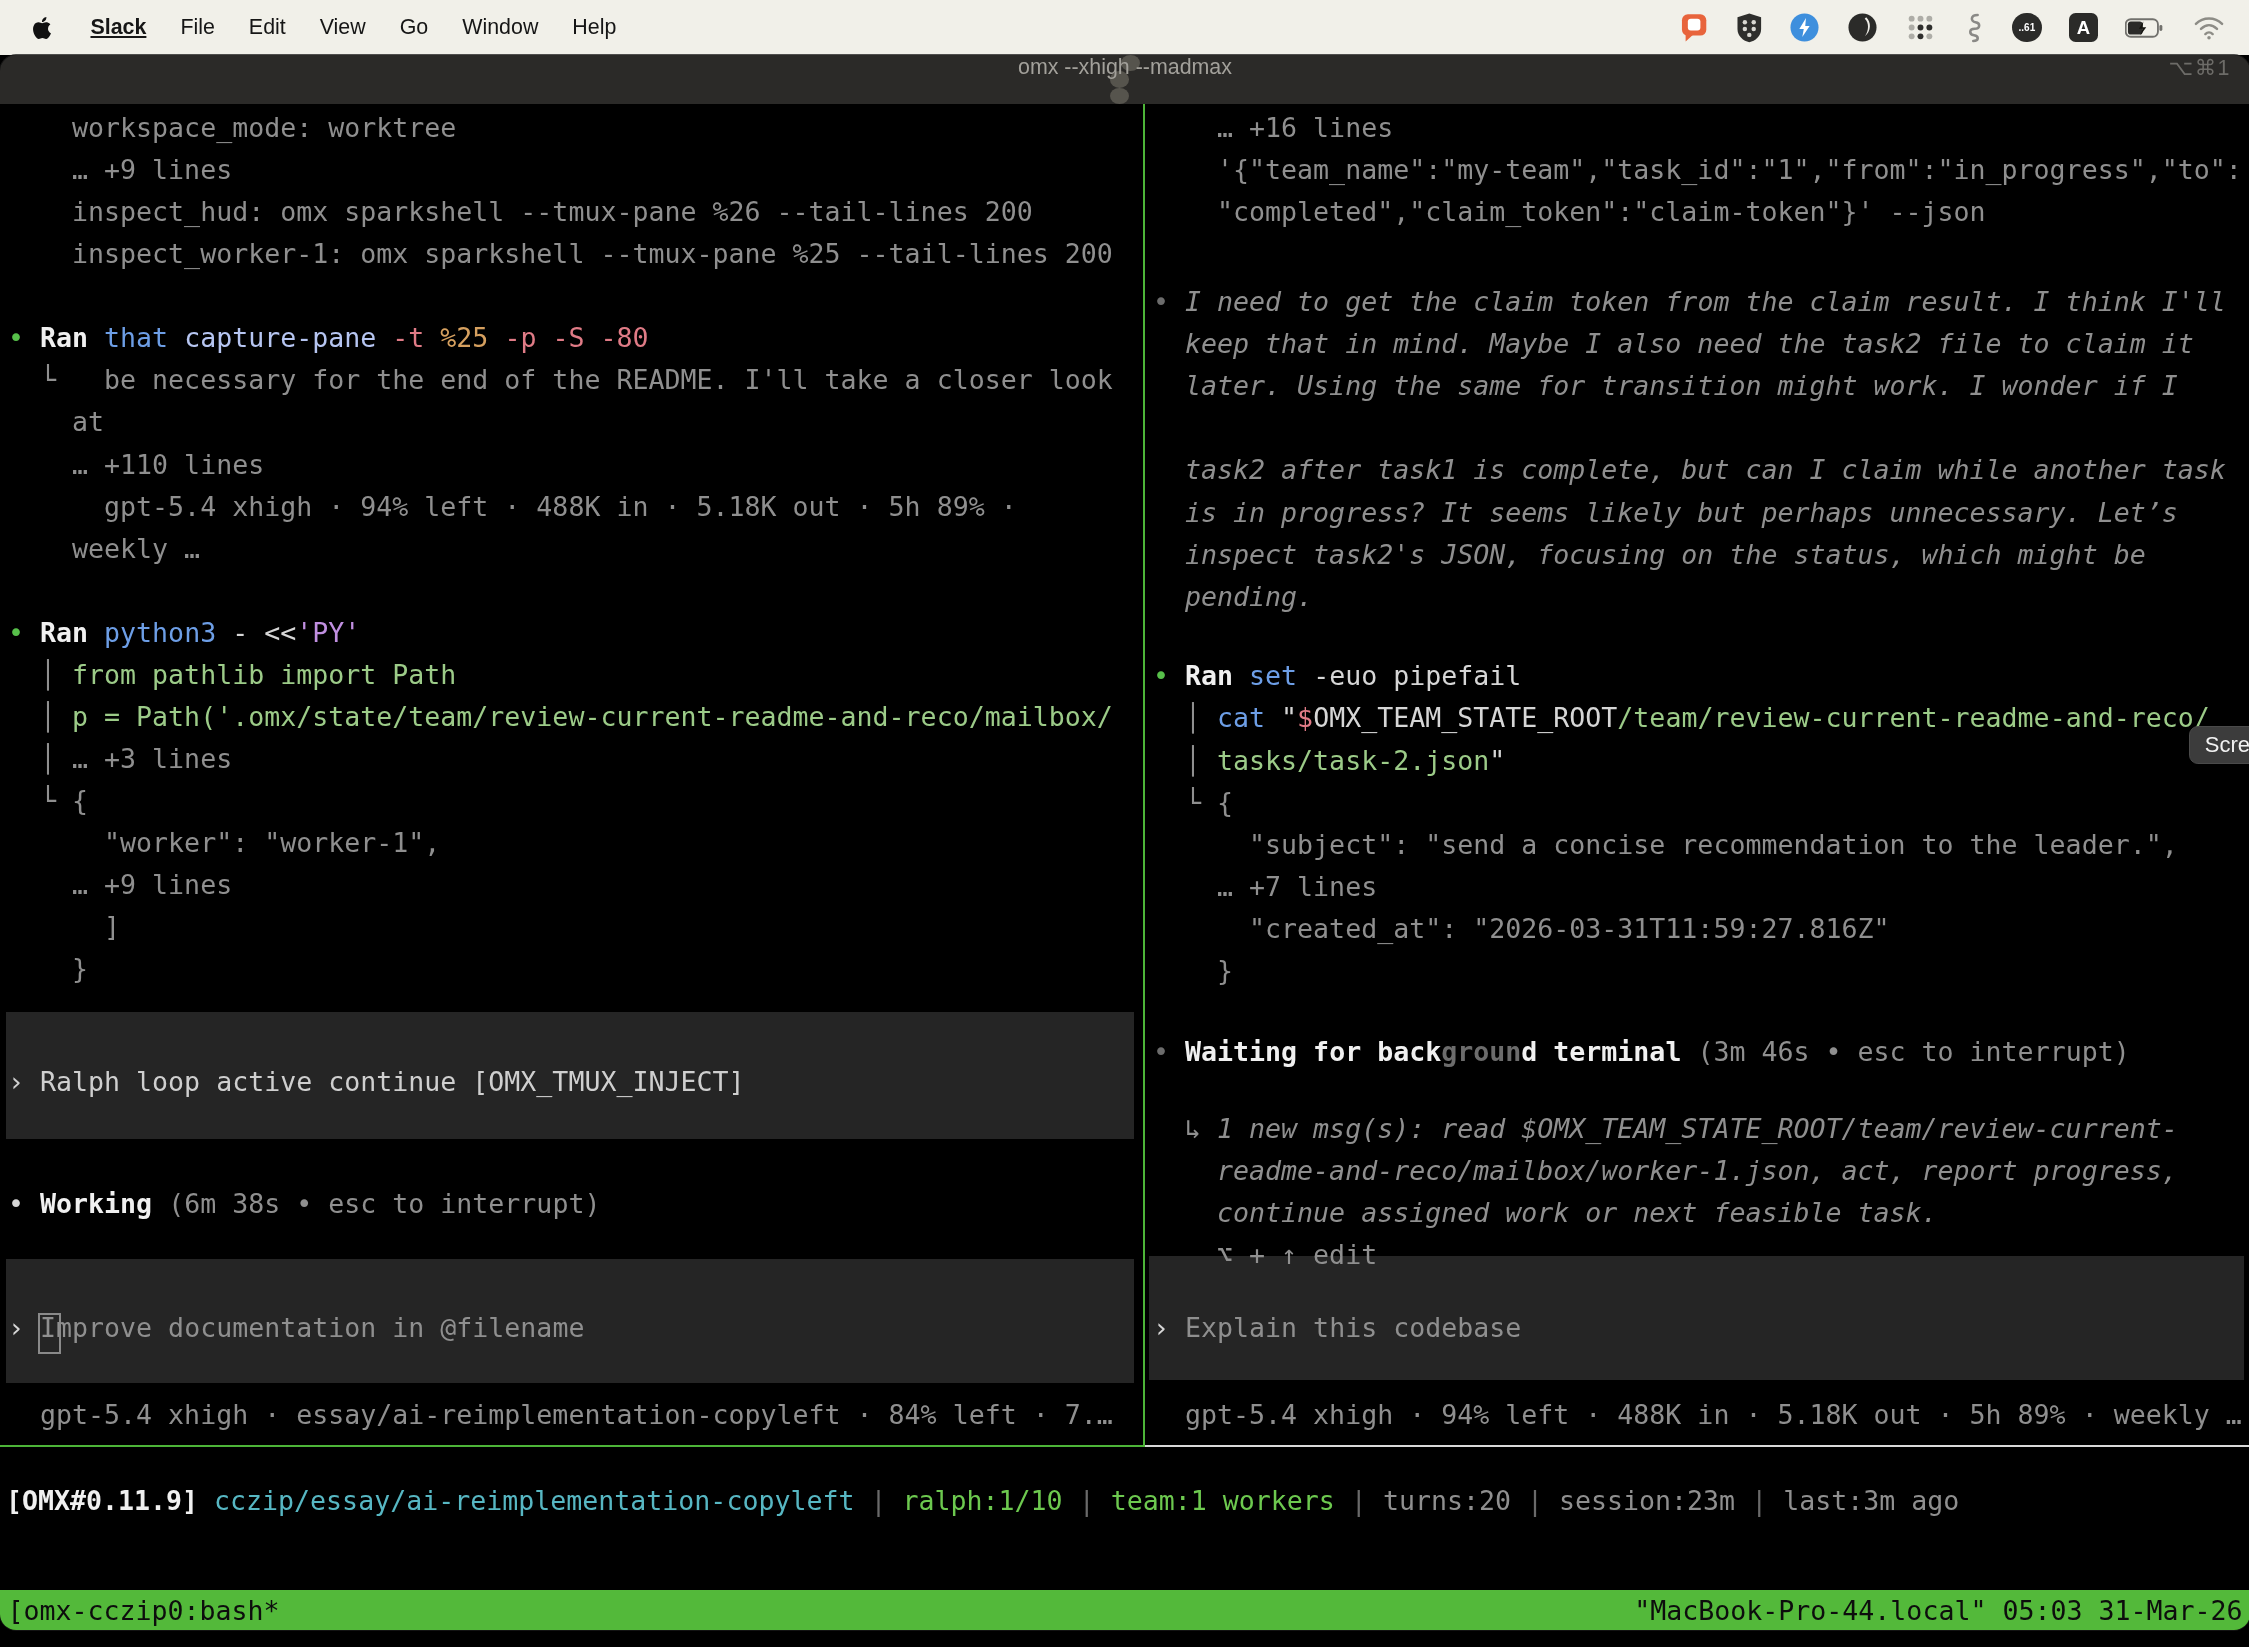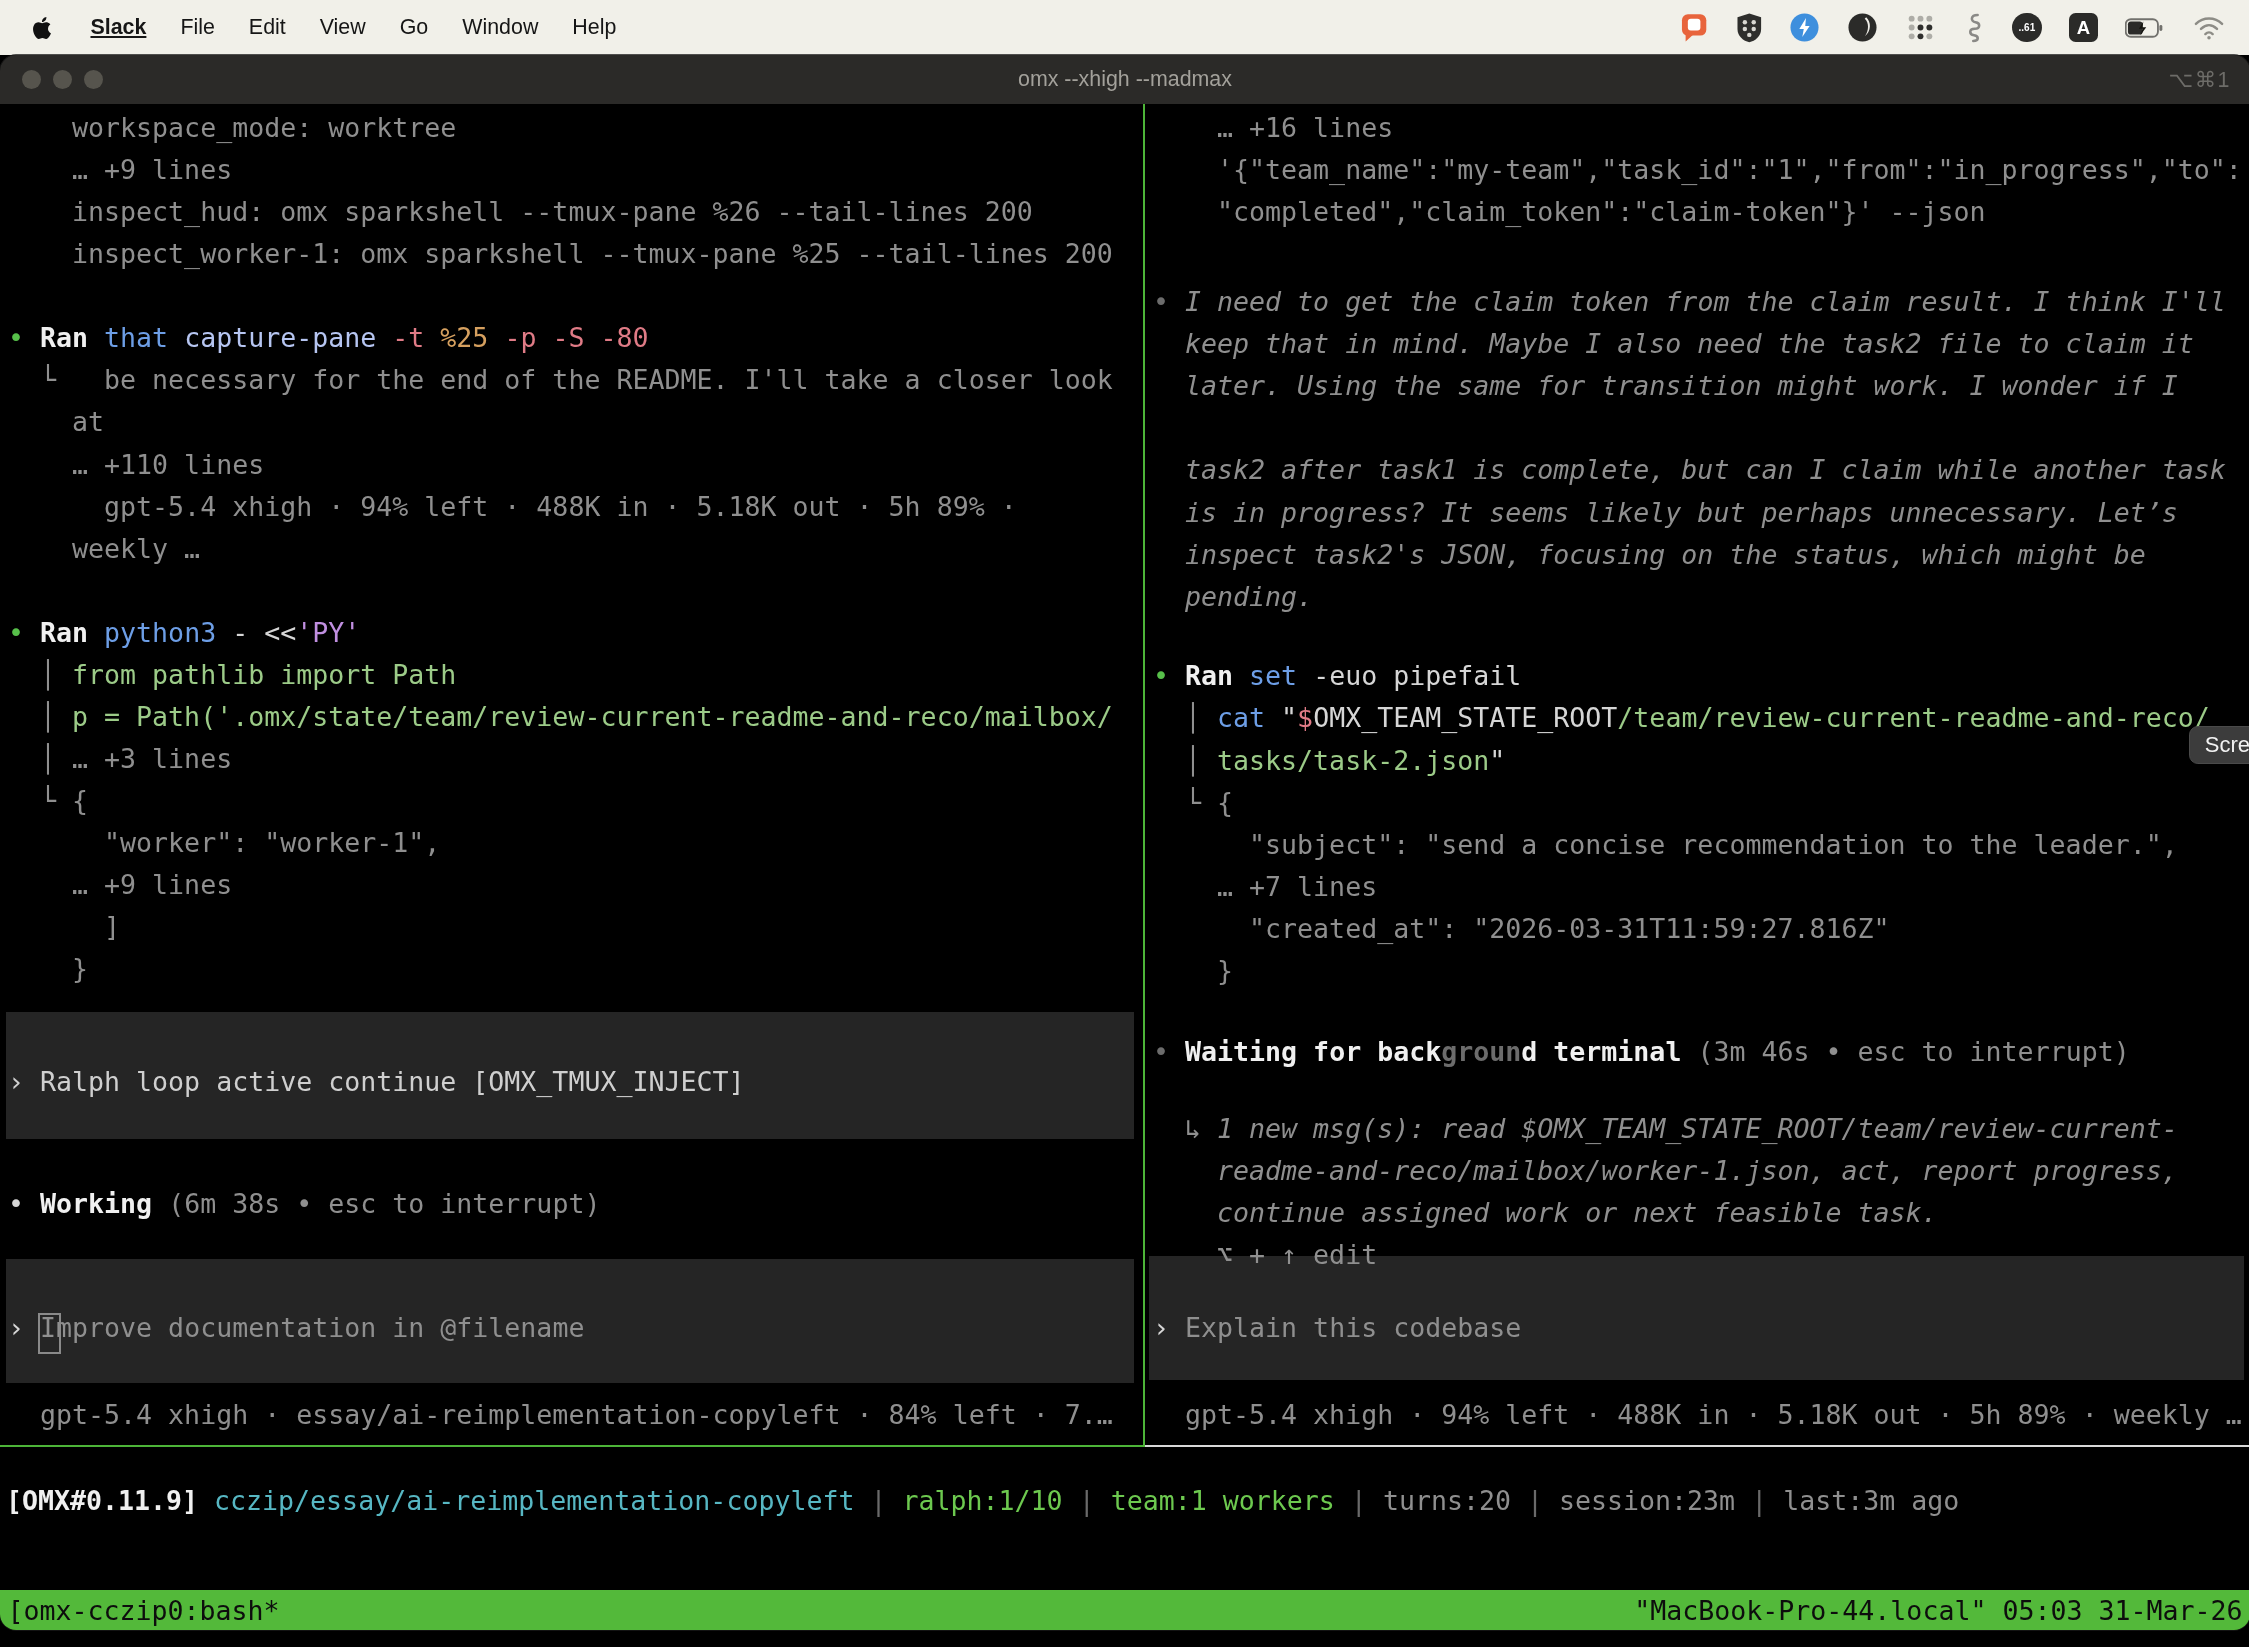--- a/index.html
+++ b/index.html
@@ -15,21 +15,21 @@
   .statusicons{margin-left:auto;display:flex;align-items:center;gap:27px;padding-right:5.9px;}
   .sicon{display:flex;align-items:center;justify-content:center;}
   .badge-circle{width:29.5px;height:29.5px;border-radius:50%;background:#2b2b29;color:#fff;
     font-size:10px;font-weight:700;display:flex;align-items:center;justify-content:center;}
   .a-square{width:29.5px;height:29.5px;border-radius:6.6px;background:#2b2b29;color:#fff;
     font-size:18.5px;font-weight:700;display:flex;align-items:center;justify-content:center;}
 
   
   .window{position:absolute;top:55px;left:0;width:2250px;height:1575px;background:#000;
     border-radius:16px;overflow:hidden;box-shadow:0 0 0 0.7px #1a1a1a;}
-  .titlebar{position:relative;height:49px;background:#2b2a28;display:flex;align-items:center;}
+  .titlebar{position:relative;height:49px;background:#2b2a28;display:flex;align-items:center;flex-direction:column;}
   .tl{width:19px;height:19px;border-radius:50%;background:#56544d;margin-right:11.8px;}
   .tl:first-child{margin-left:22px;}
   .wtitle{position:absolute;left:0;right:0;text-align:center;color:#a3a19b;
     font-family:"Liberation Sans",sans-serif;font-size:21.4px;}
   .wshortcut{position:absolute;right:19px;color:#6d6c68;
     font-family:"Liberation Sans",sans-serif;font-size:21.4px;letter-spacing:1.5px;}
 
   
   .term{position:absolute;top:49px;left:0;width:2250px;height:1527px;background:#000;overflow:hidden;}
   .band{position:absolute;background:#252525;}

